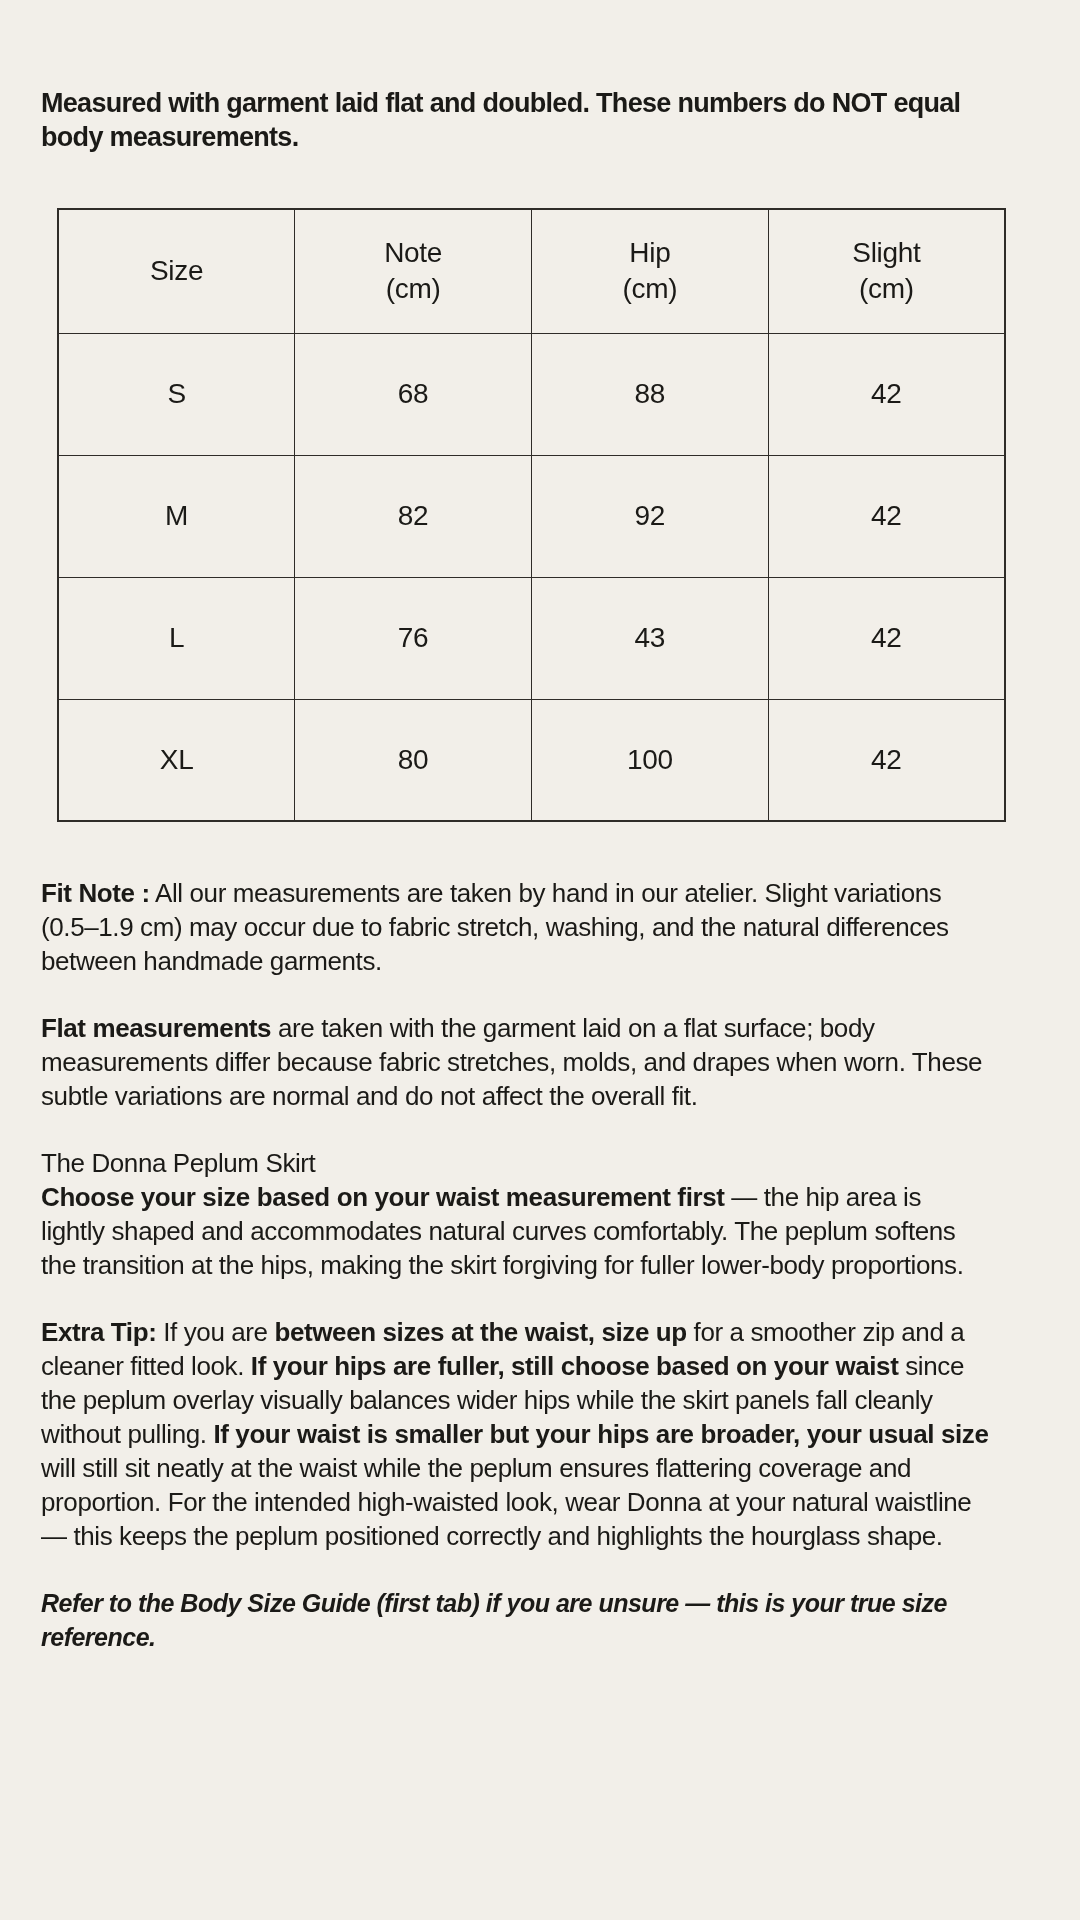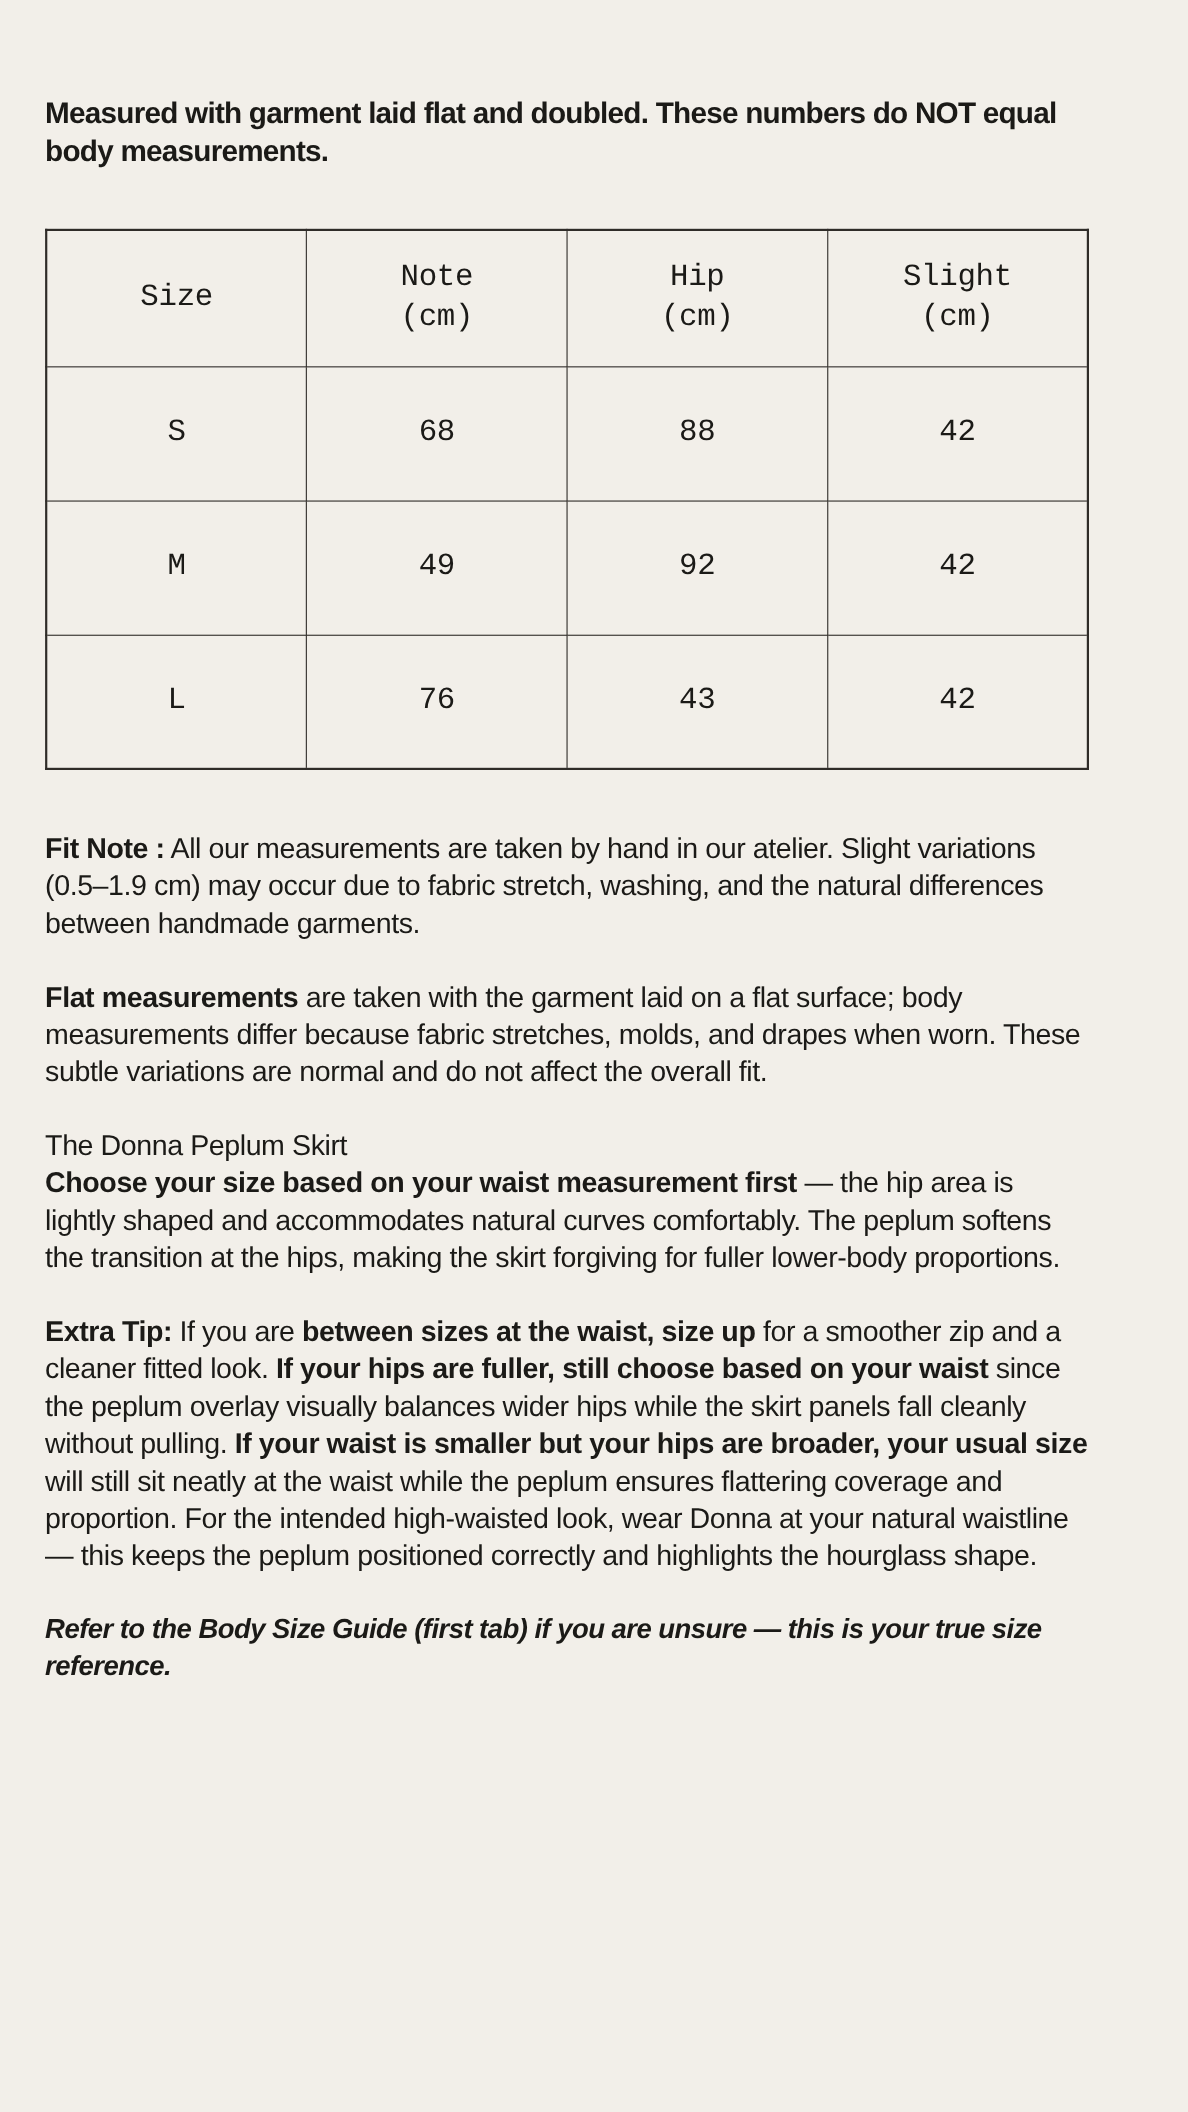--- a/index.html
+++ b/index.html
@@ -31,23 +31,22 @@
     font-weight:bold;
     font-size:27px;
     line-height:34px;
     letter-spacing:-0.7px;
     margin-bottom:54px;
   }
   table.size-table{
     width:100%;
     border-collapse:collapse;
     table-layout:fixed;
-    margin:0 0 54px 0;
+    margin:0 0 54px 16px;
     border:2px solid var(--line);
-    font-family:Liberation Mono, monospace;
   }
   table.size-table th,
   table.size-table td{
     border:1.7px solid var(--line);
     text-align:center;
     vertical-align:middle;
     font-weight:normal;
     font-size:28px;
     line-height:36px;
     letter-spacing:-0.3px;
@@ -94,28 +93,34 @@
     </thead>
     <tbody>
         <tr>
           <td>S</td>
           <td>68</td>
           <td>88</td>
           <td>42</td>
         </tr>
         <tr>
           <td>M</td>
-          <td>49</td>
+          <td>82</td>
           <td>92</td>
           <td>42</td>
         </tr>
         <tr>
           <td>L</td>
           <td>76</td>
           <td>43</td>
+          <td>42</td>
+        </tr>
+        <tr>
+          <td>XL</td>
+          <td>80</td>
+          <td>100</td>
           <td>42</td>
         </tr>
       </tbody>
   </table>
 
   <p class="bodytext"><b>Fit Note :</b><span> All our measurements are taken by hand in our atelier. Slight variations (0.5–1.9 cm) may occur due to fabric stretch, washing, and the natural differences between handmade garments.</span></p>
 
   <p class="bodytext"><b>Flat measurements</b><span> are taken with the garment laid on a flat surface; body measurements differ because fabric stretches, molds, and drapes when worn. These subtle variations are normal and do not affect the overall fit.</span></p>
 
   <p class="bodytext"><span>The Donna Peplum Skirt</span><br><b>Choose your size based on your waist measurement first</b><span> — the hip area is lightly shaped and accommodates natural curves comfortably. The peplum softens the transition at the hips, making the skirt forgiving for fuller lower-body proportions.</span></p>

